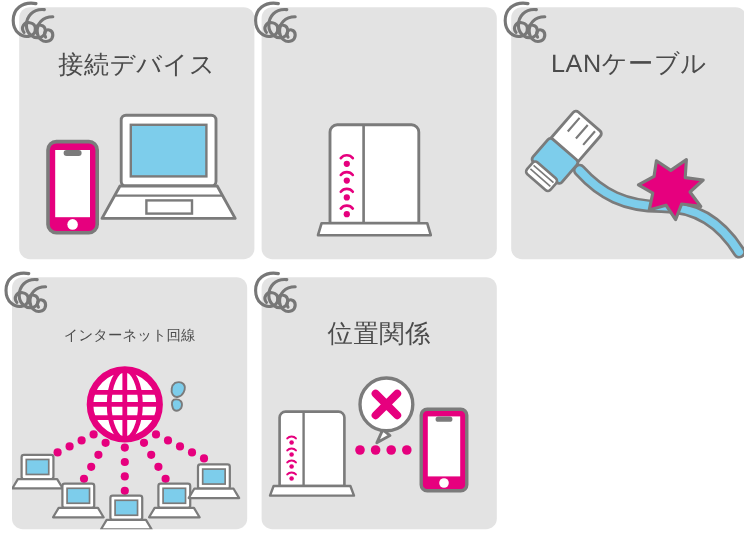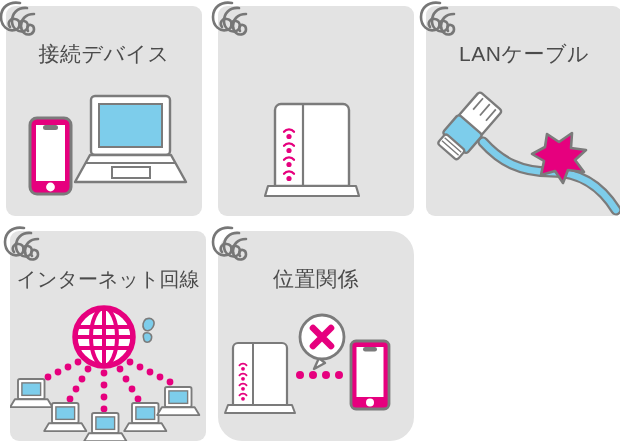--- a/index.html
+++ b/index.html
@@ -12,43 +12,43 @@
   #grid{
     position:relative;
     width:620px;height:445px;
   }
   .card{
     position:absolute;
     width:196px;height:210px;
     background:#e3e3e3;
     border-radius:9px;
   }
-  .card.c0{left:6px;  top:6px;font-family:Liberation Serif, serif;}
+  .card.c0{left:16px;  top:6px;font-family:Liberation Serif, serif;}
   .card.c1{left:218px; top:6px;}
   .card.c2{left:426px; top:6px;}
   .card.c3{left:10px;  top:231px;}
-  .card.c4{left:218px; top:231px;border-radius:24px;}
+  .card.c4{left:218px; top:231px;}
 
   .coil{
     position:absolute;
     left:-12px;top:-8px;
     width:48px;height:48px;
     pointer-events:none;
   }
   .card-title{
     position:absolute;
     left:0;right:0;top:36px;
     text-align:center;
     color:#4b4b4b;
     font-size:21px;
     line-height:24px;
     letter-spacing:0.5px;
     white-space:nowrap;
   }
-  .card.c3 .card-title{font-size:20px;letter-spacing:0px;}
+  .card.c3 .card-title{font-size:12px;letter-spacing:0px;}
   .art{
     position:absolute;
     left:0;top:70px;
     width:196px;height:140px;
   }
 </style>
 </head>
 <body>
 
 <div id="grid">

